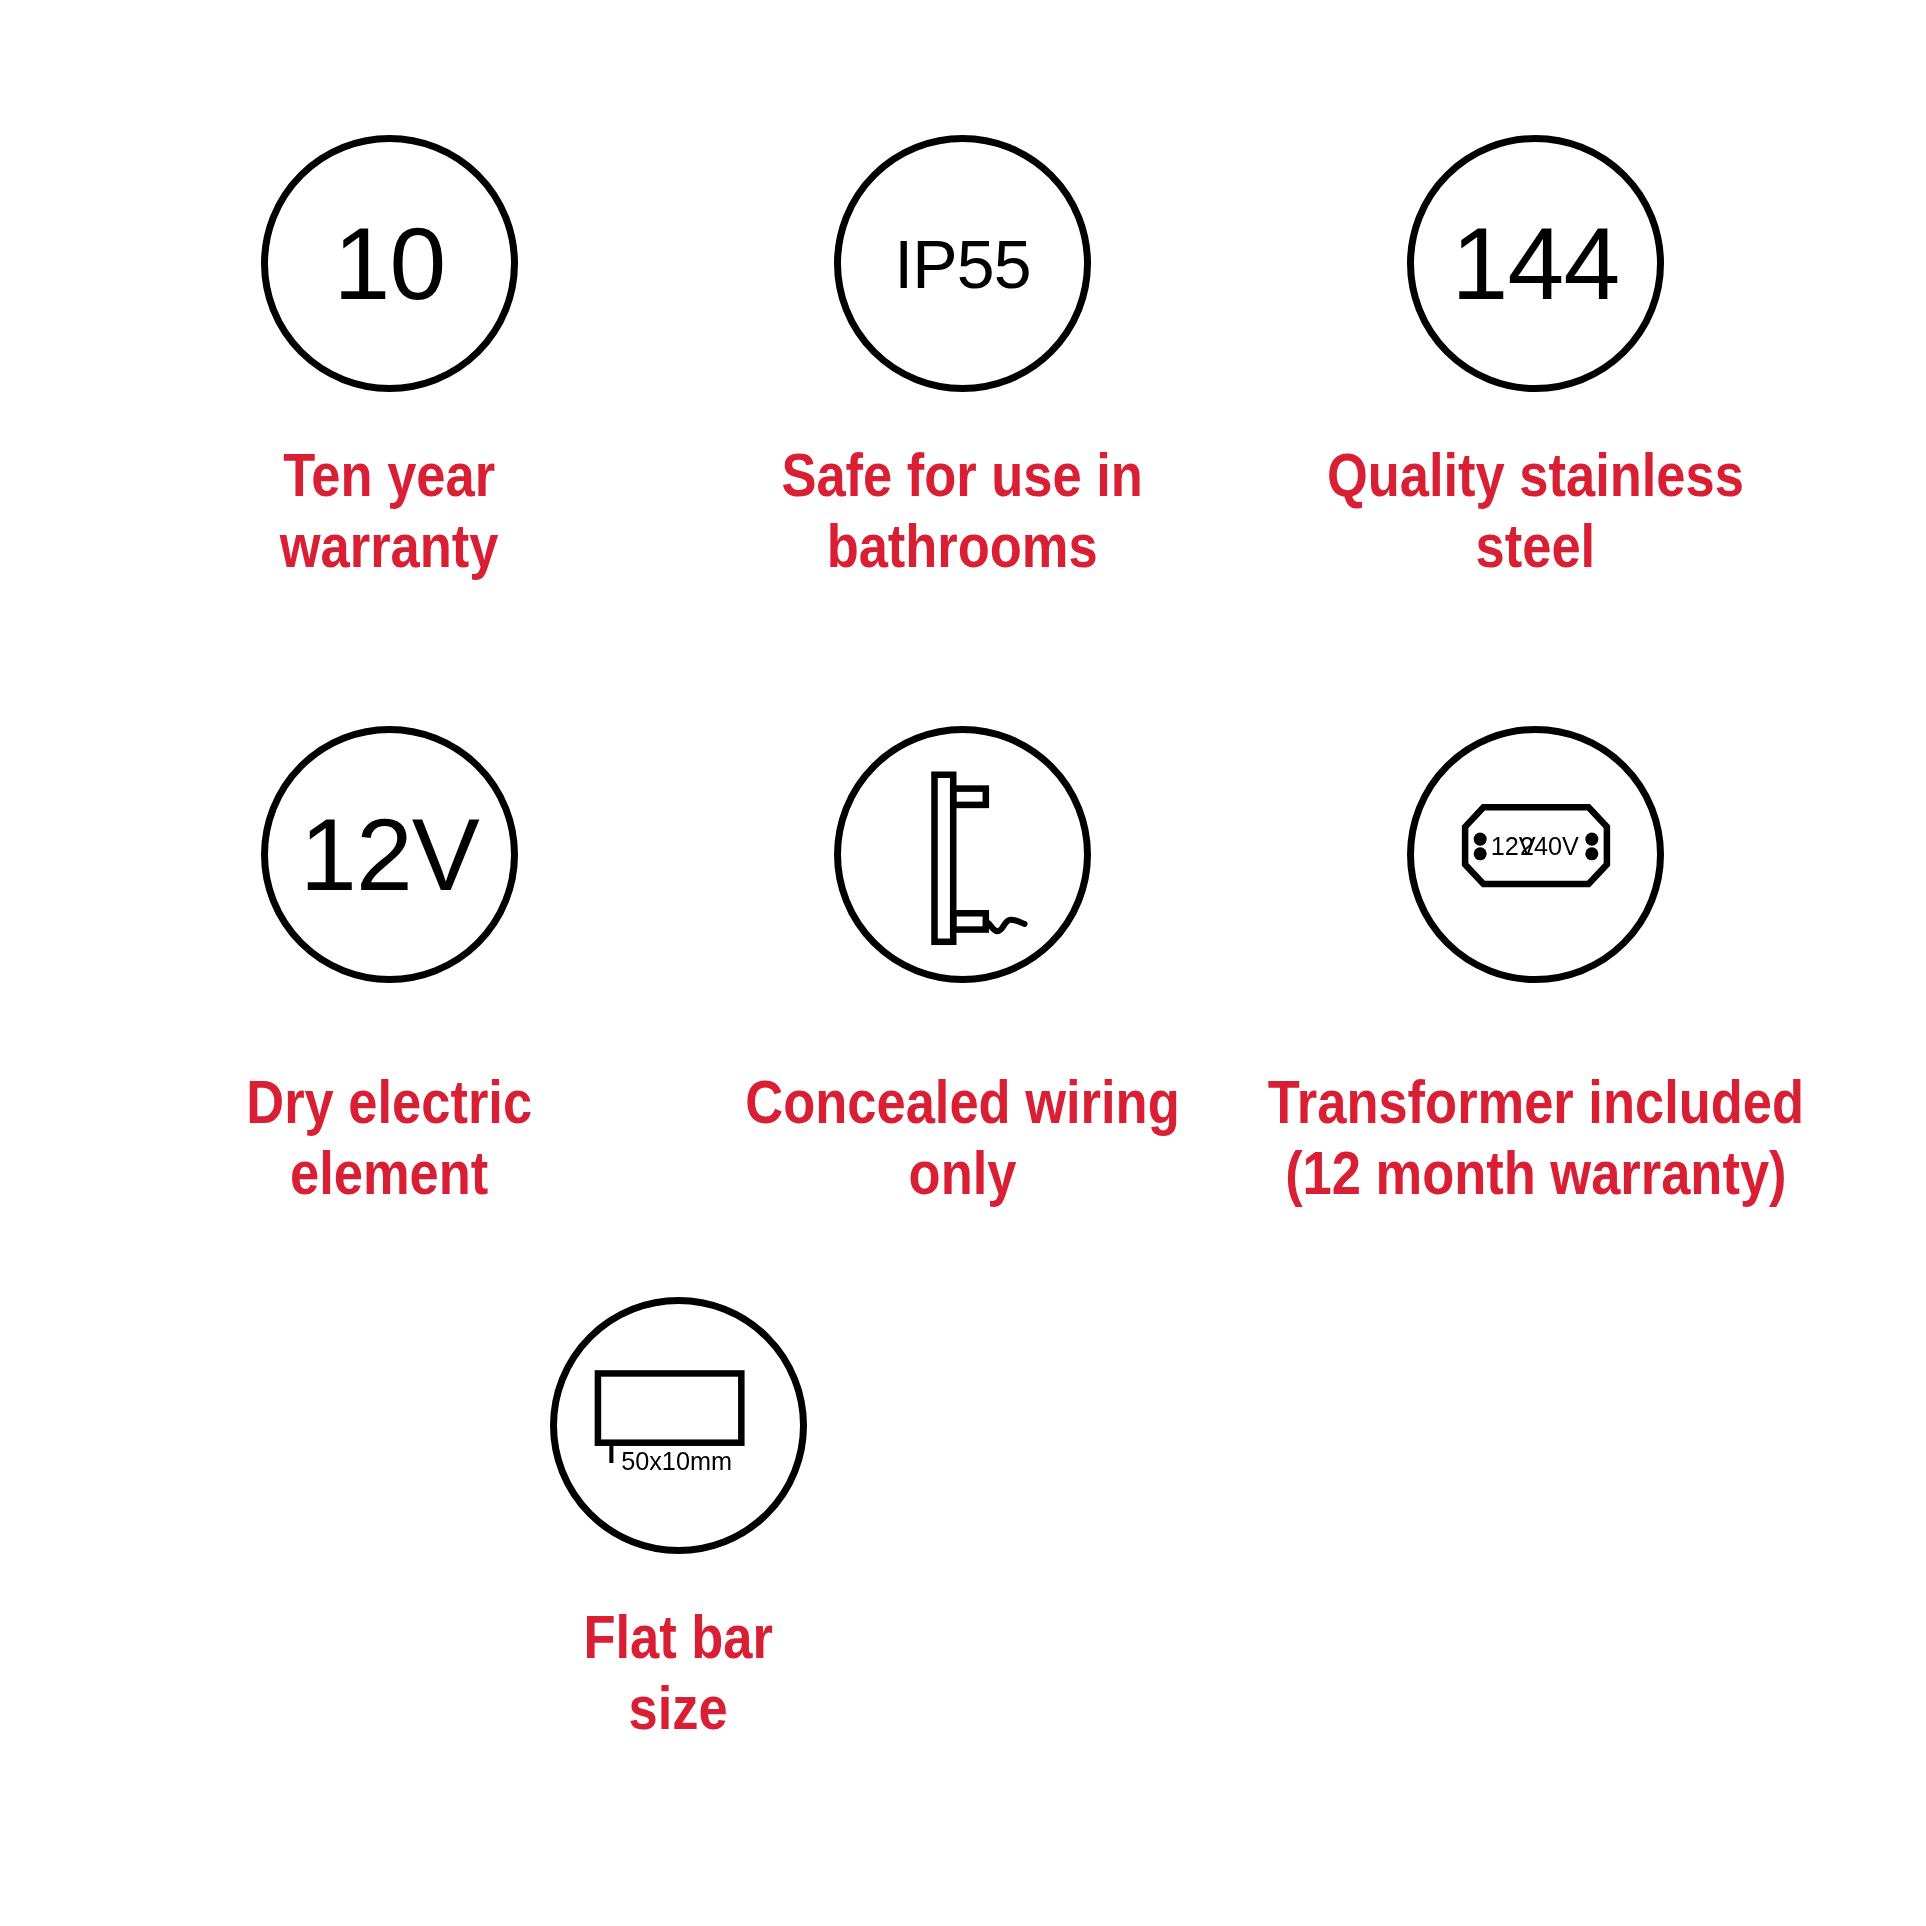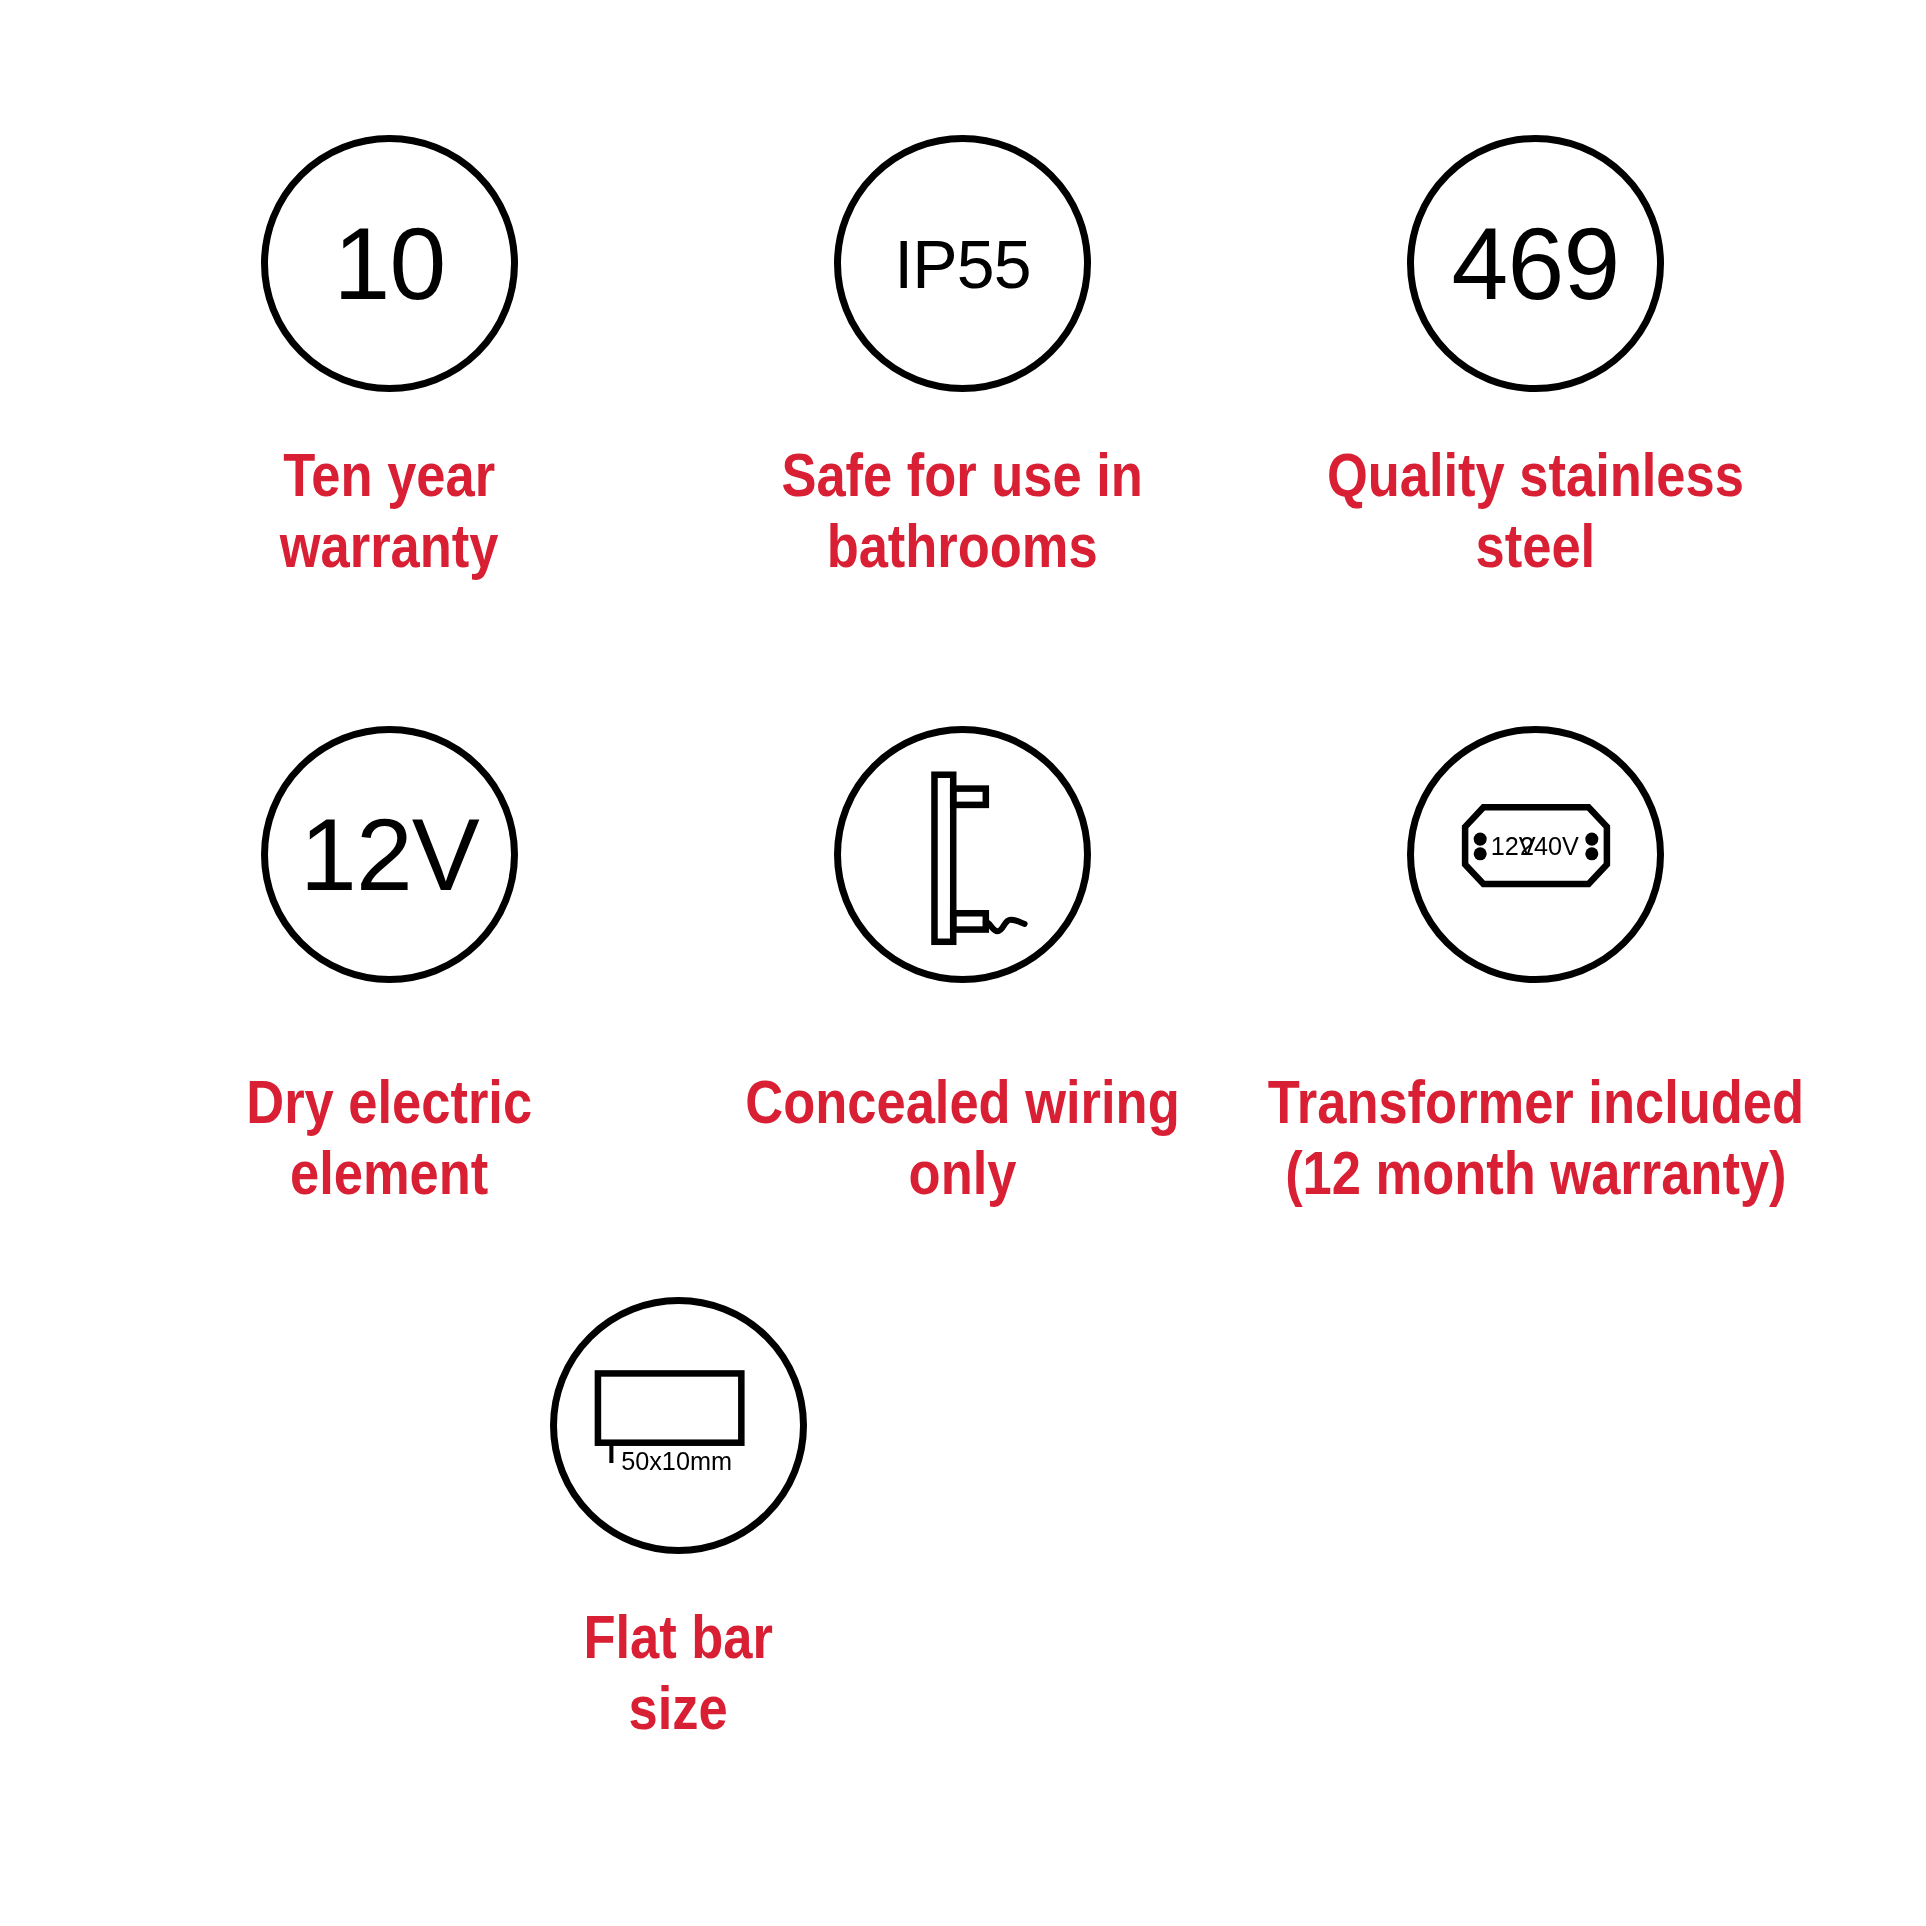--- a/index.html
+++ b/index.html
@@ -103,21 +103,21 @@
       <span class="badge-text small">IP55</span>
     </div>
     <div class="caption">
       <span class="line">Safe for use in</span>
       <span class="line">bathrooms</span>
     </div>
   </div>
 
   <div class="feature r1 c3">
     <div class="badge">
-      <span class="badge-text">469</span>
+      <span class="badge-text">144</span>
     </div>
     <div class="caption">
       <span class="line">Quality stainless</span>
       <span class="line">steel</span>
     </div>
   </div>
 
   <div class="feature r2 c1">
     <div class="badge">
       <span class="badge-text">12V</span>

